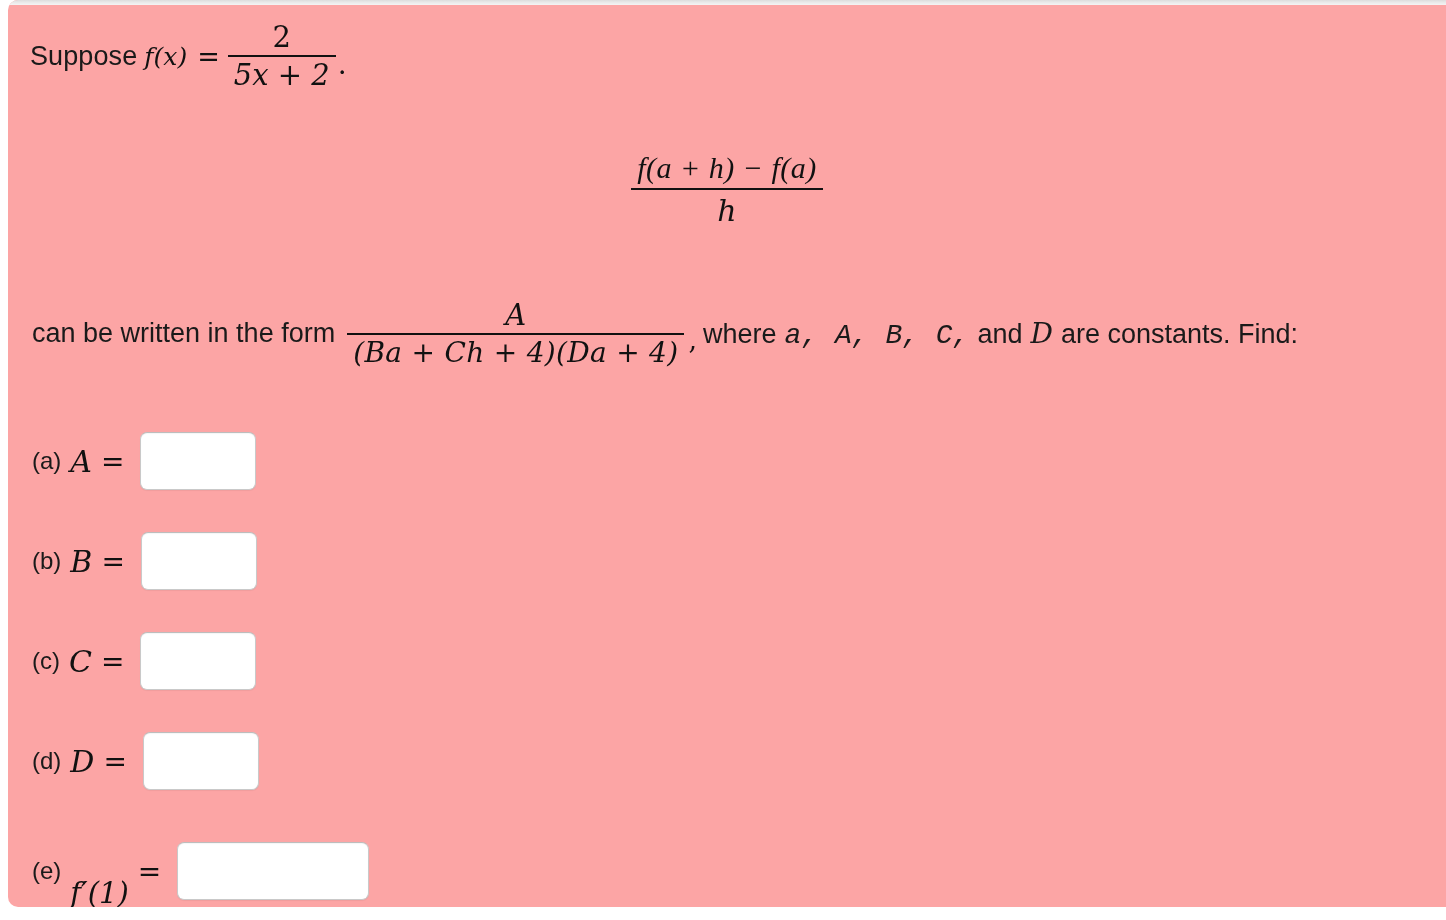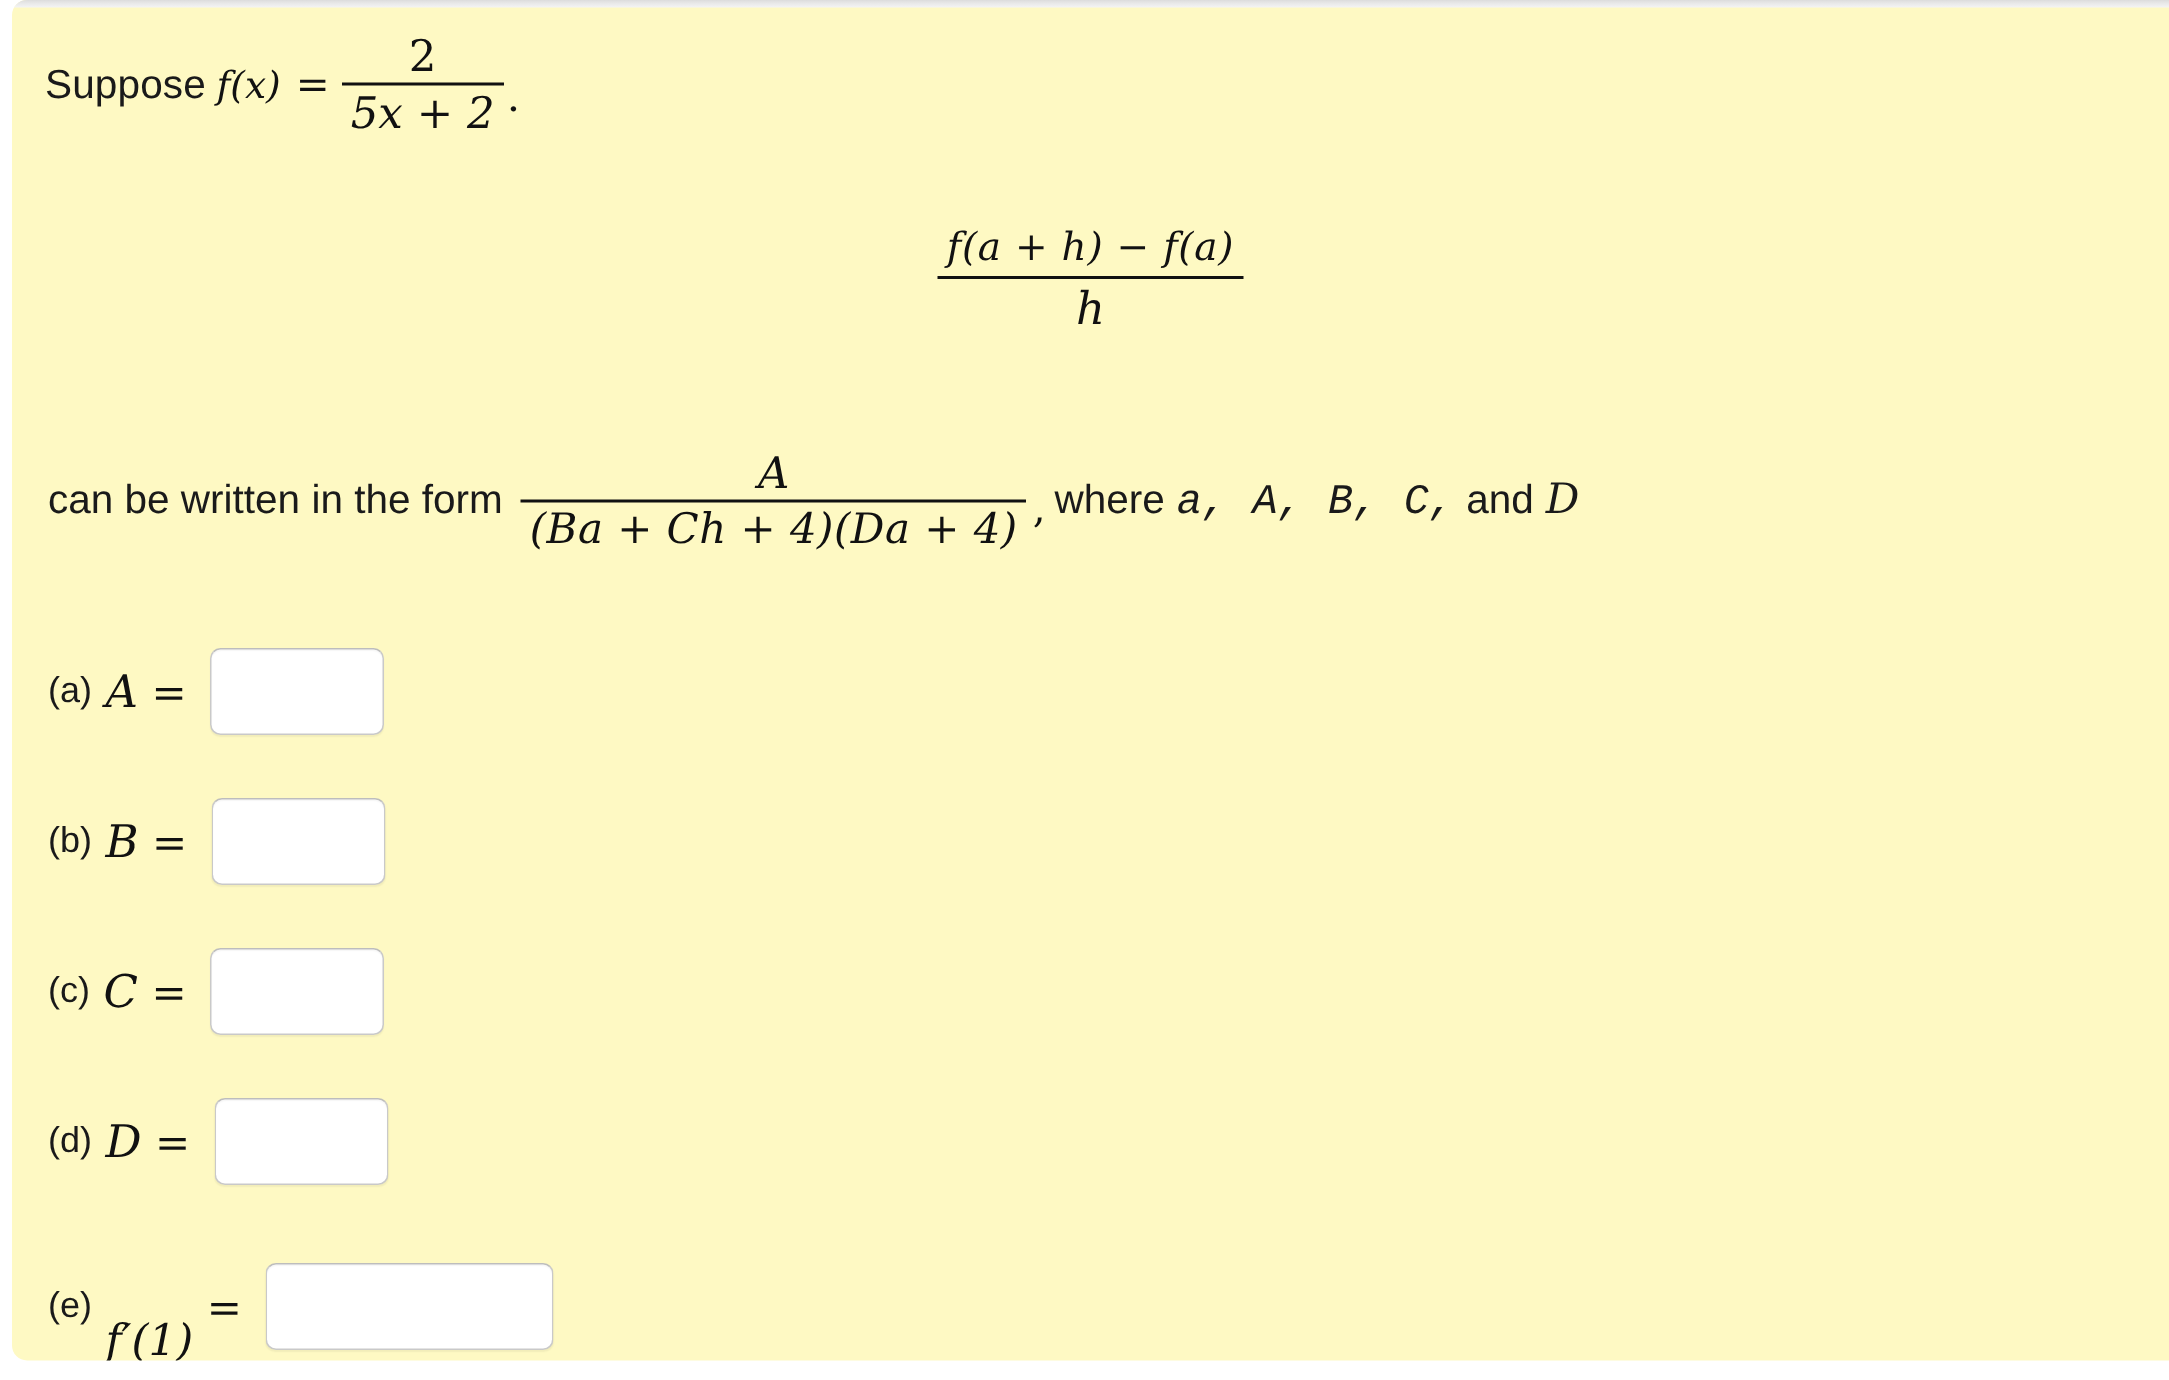--- a/index.html
+++ b/index.html
@@ -14,21 +14,21 @@
     overflow: hidden;
   }
 
   
   .panel {
     position: absolute;
     left: 8px;
     top: 0px;
     width: 1438px;
     height: 907px;
-    background: #fef9c3;
+    background: #fca5a5;
     border-top-left-radius: 10px;
     border-bottom-left-radius: 10px;
     box-sizing: border-box;
     overflow: hidden;
   }
   .panel-top-shade {
     position: absolute;
     left: 0;
     top: 0;
     width: 100%;
@@ -112,21 +112,21 @@
 
   
   .line2 {
     position: absolute;
     left: 0;
     top: 152px;
     width: 1438px;
     text-align: center;
   }
   .line2 .f2 { font-size: 30px; }
-  .line2 .f2 .num { font-size: 26px; letter-spacing: 0.5px; }
+  .line2 .f2 .num { font-size: 30px; letter-spacing: 0.5px; font-family: Liberation Serif, serif; }
   .line2 .f2 .den { font-size: 30px; }
   .line2 .f2 > .bar { height: 2px; margin: 5px 0; }
 
   
   .line3 {
     position: absolute;
     left: 24px;
     top: 300px;
     display: flex;
     align-items: center;
@@ -244,20 +244,21 @@
       <span class="num">A</span>
       <span class="bar"></span>
       <span class="den">(Ba + Ch + 4)(Da + 4)</span>
     </span>
     <span class="math upright comma">,</span>
     <span class="prose tail2">
       <span>where</span>
       <span class="mi" style="margin-left:8px;font-family:Liberation Mono, monospace;">a, A, B, C,</span>
       <span style="margin-left:8px;">and</span>
       <span class="mi" style="margin-left:8px;">D</span>
+      <span style="margin-left:8px;">are constants. Find:</span>
     </span>
   </div>
 
   <div class="ansrow" id="row-a">
     <span class="tag">(a)</span>
     <span class="sym">A</span>
     <span class="eqs">=</span>
     <input class="ansbox w116" type="text" placeholder="" style="">
   </div>
 

